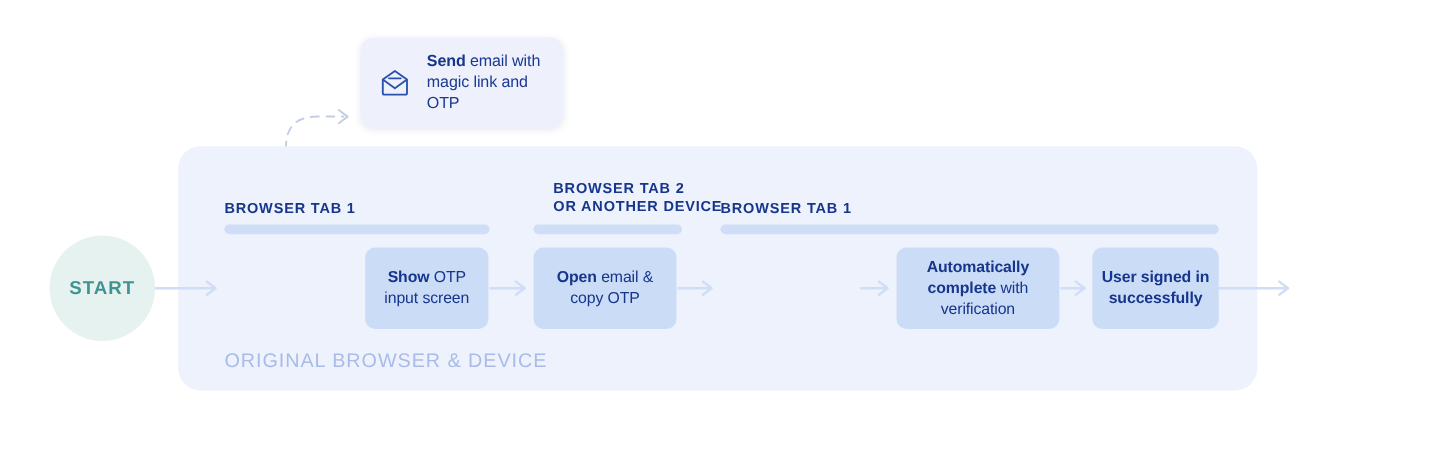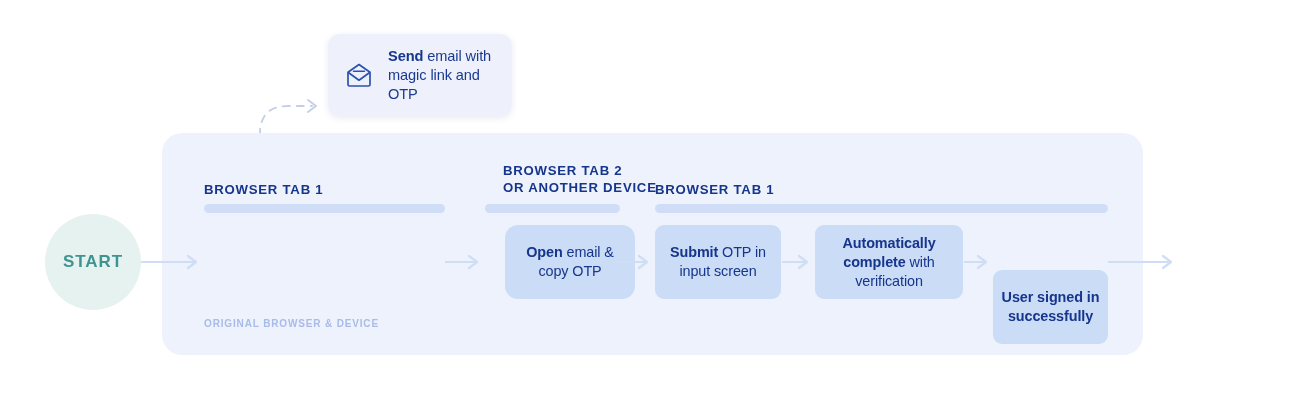--- a/index.html
+++ b/index.html
@@ -72,22 +72,22 @@
     top: 133px;
     width: 981px;
     height: 222px;
     background: #eef2fc;
     border-radius: 20px;
   }
   .lane-footer-label {
     position: absolute;
     left: 204px;
     top: 318px;
-    font-size: 10px;
-    font-weight: 700;
+    font-size: 18px;
+    font-weight: 400;
     letter-spacing: 0.85px;
     color: #a9bbe8;
   }
 
   
   .group-title {
     position: absolute;
     font-size: 13.2px;
     font-weight: 700;
     letter-spacing: 0.75px;
@@ -190,34 +190,34 @@
   <div class="group-bar" style="left:204px; top:204px; width:241px;"></div>
 
   <div class="group-title" style="left:503px; top:162px;">BROWSER TAB 2
 OR ANOTHER DEVICE</div>
   <div class="group-bar" style="left:485px; top:204px; width:135px;"></div>
 
   <div class="group-title" style="left:655px; top:181px;">BROWSER TAB 1</div>
   <div class="group-bar" style="left:655px; top:204px; width:453px;"></div>
 
 
-
-  <div class="step-box" style="left:505px; width:130px;border-radius:13px;">
+  <div class="step-box" style="left:332px; width:112px;">
+    <span class="step-text"><b>Show</b><span> OTP input screen</span></span>
+  </div>
+
+  <div class="step-box" style="left:485px; width:130px;">
     <span class="step-text"><b>Open</b><span> email &amp; copy OTP</span></span>
   </div>
 
-  <div class="step-box" style="left:655px; width:126px;">
-    <span class="step-text"><b>Submit</b><span> OTP in input screen</span></span>
-  </div>
 
   <div class="step-box" style="left:815px; width:148px;">
     <span class="step-text"><b>Automatically complete</b><span> with verification</span></span>
   </div>
 
-  <div class="step-box" style="left:993px; width:115px;margin-top:45px;">
+  <div class="step-box" style="left:993px; width:115px;">
     <span class="step-text"><b>User signed in successfully</b><span></span></span>
   </div>
 
   <div class="lane-footer-label">ORIGINAL BROWSER &amp; DEVICE</div>
 
   <div class="terminal terminal-start">
     <span>START</span>
   </div>
   <div class="terminal terminal-end">
     <span>END</span>

